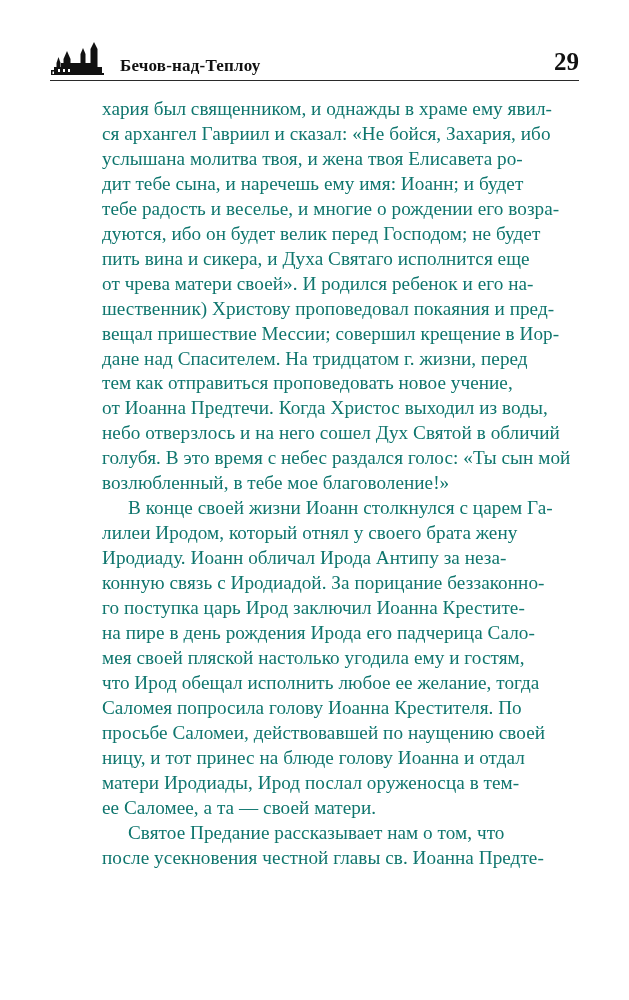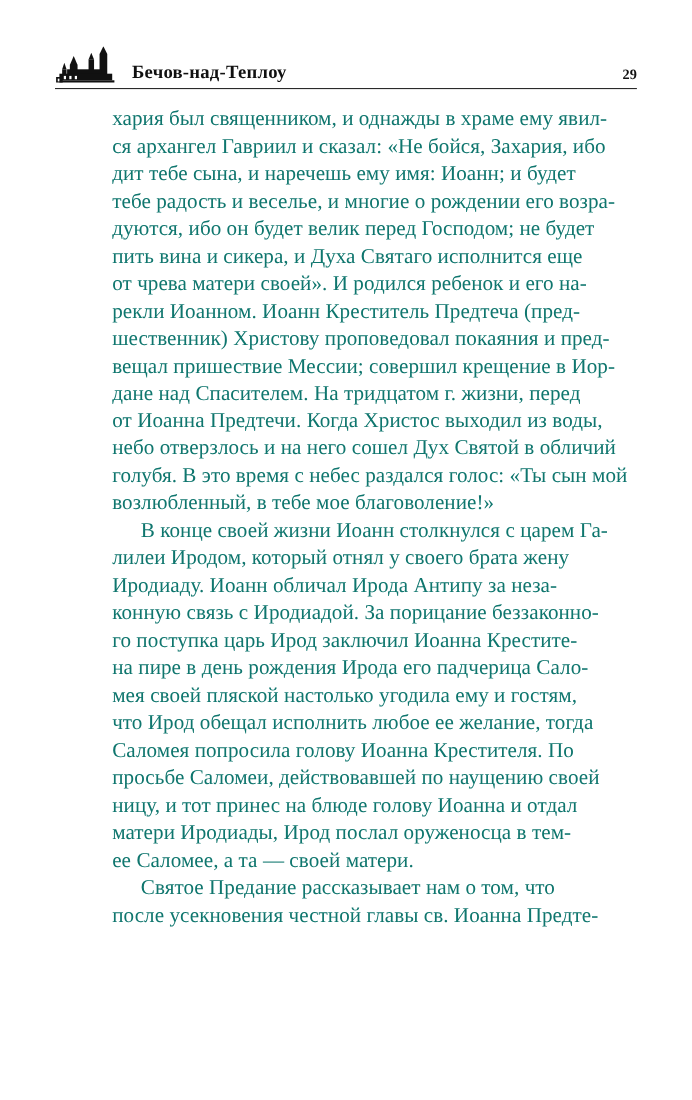--- a/index.html
+++ b/index.html
@@ -55,21 +55,21 @@
     font-size: 17px;
     font-weight: bold;
     letter-spacing: 0.2px;
     line-height: 1;
     padding-bottom: 2px;
     white-space: nowrap;
   }
 
   .folio {
     font-family: "Liberation Serif", "DejaVu Serif", serif;
-    font-size: 13px;
+    font-size: 25px;
     font-weight: bold;
     line-height: 1;
     padding-bottom: 2px;
   }
 
   .head-rule {
     position: absolute;
     left: 50px;
     top: 80px;
     width: 529px;
@@ -138,29 +138,30 @@
     <div class="folio">29</div>
   </div>
 
   <div class="head-rule"></div>
 
   <div class="text-block">
 
     <div>
       <div class="line">хария был священником, и однажды в храме ему явил-</div>
       <div class="line">ся архангел Гавриил и сказал: «Не бойся, Захария, ибо</div>
+      <div class="line">услышана молитва твоя, и жена твоя Елисавета ро-</div>
       <div class="line">дит тебе сына, и наречешь ему имя: Иоанн; и будет</div>
       <div class="line">тебе радость и веселье, и многие о рождении его возра-</div>
       <div class="line">дуются, ибо он будет велик перед Господом; не будет</div>
       <div class="line">пить вина и сикера, и Духа Святаго исполнится еще</div>
       <div class="line">от чрева матери своей». И родился ребенок и его на-</div>
-      <div class="line">рекли Иоанном. Иоанн Креститель Предтеча (пред-</div>
       <div class="line">шественник) Христову проповедовал покаяния и пред-</div>
       <div class="line">вещал пришествие Мессии; совершил крещение в Иор-</div>
       <div class="line">дане над Спасителем. На тридцатом г. жизни, перед</div>
+      <div class="line">тем как отправиться проповедовать новое учение,</div>
       <div class="line">от Иоанна Предтечи. Когда Христос выходил из воды,</div>
       <div class="line">небо отверзлось и на него сошел Дух Святой в обличий</div>
       <div class="line">голубя. В это время с небес раздался голос: «Ты сын мой</div>
       <div class="line">возлюбленный, в тебе мое благоволение!»</div>
     </div>
 
     <div>
       <div class="line indent">В конце своей жизни Иоанн столкнулся с царем Га-</div>
       <div class="line">лилеи Иродом, который отнял у своего брата жену</div>
       <div class="line">Иродиаду. Иоанн обличал Ирода Антипу за неза-</div>

